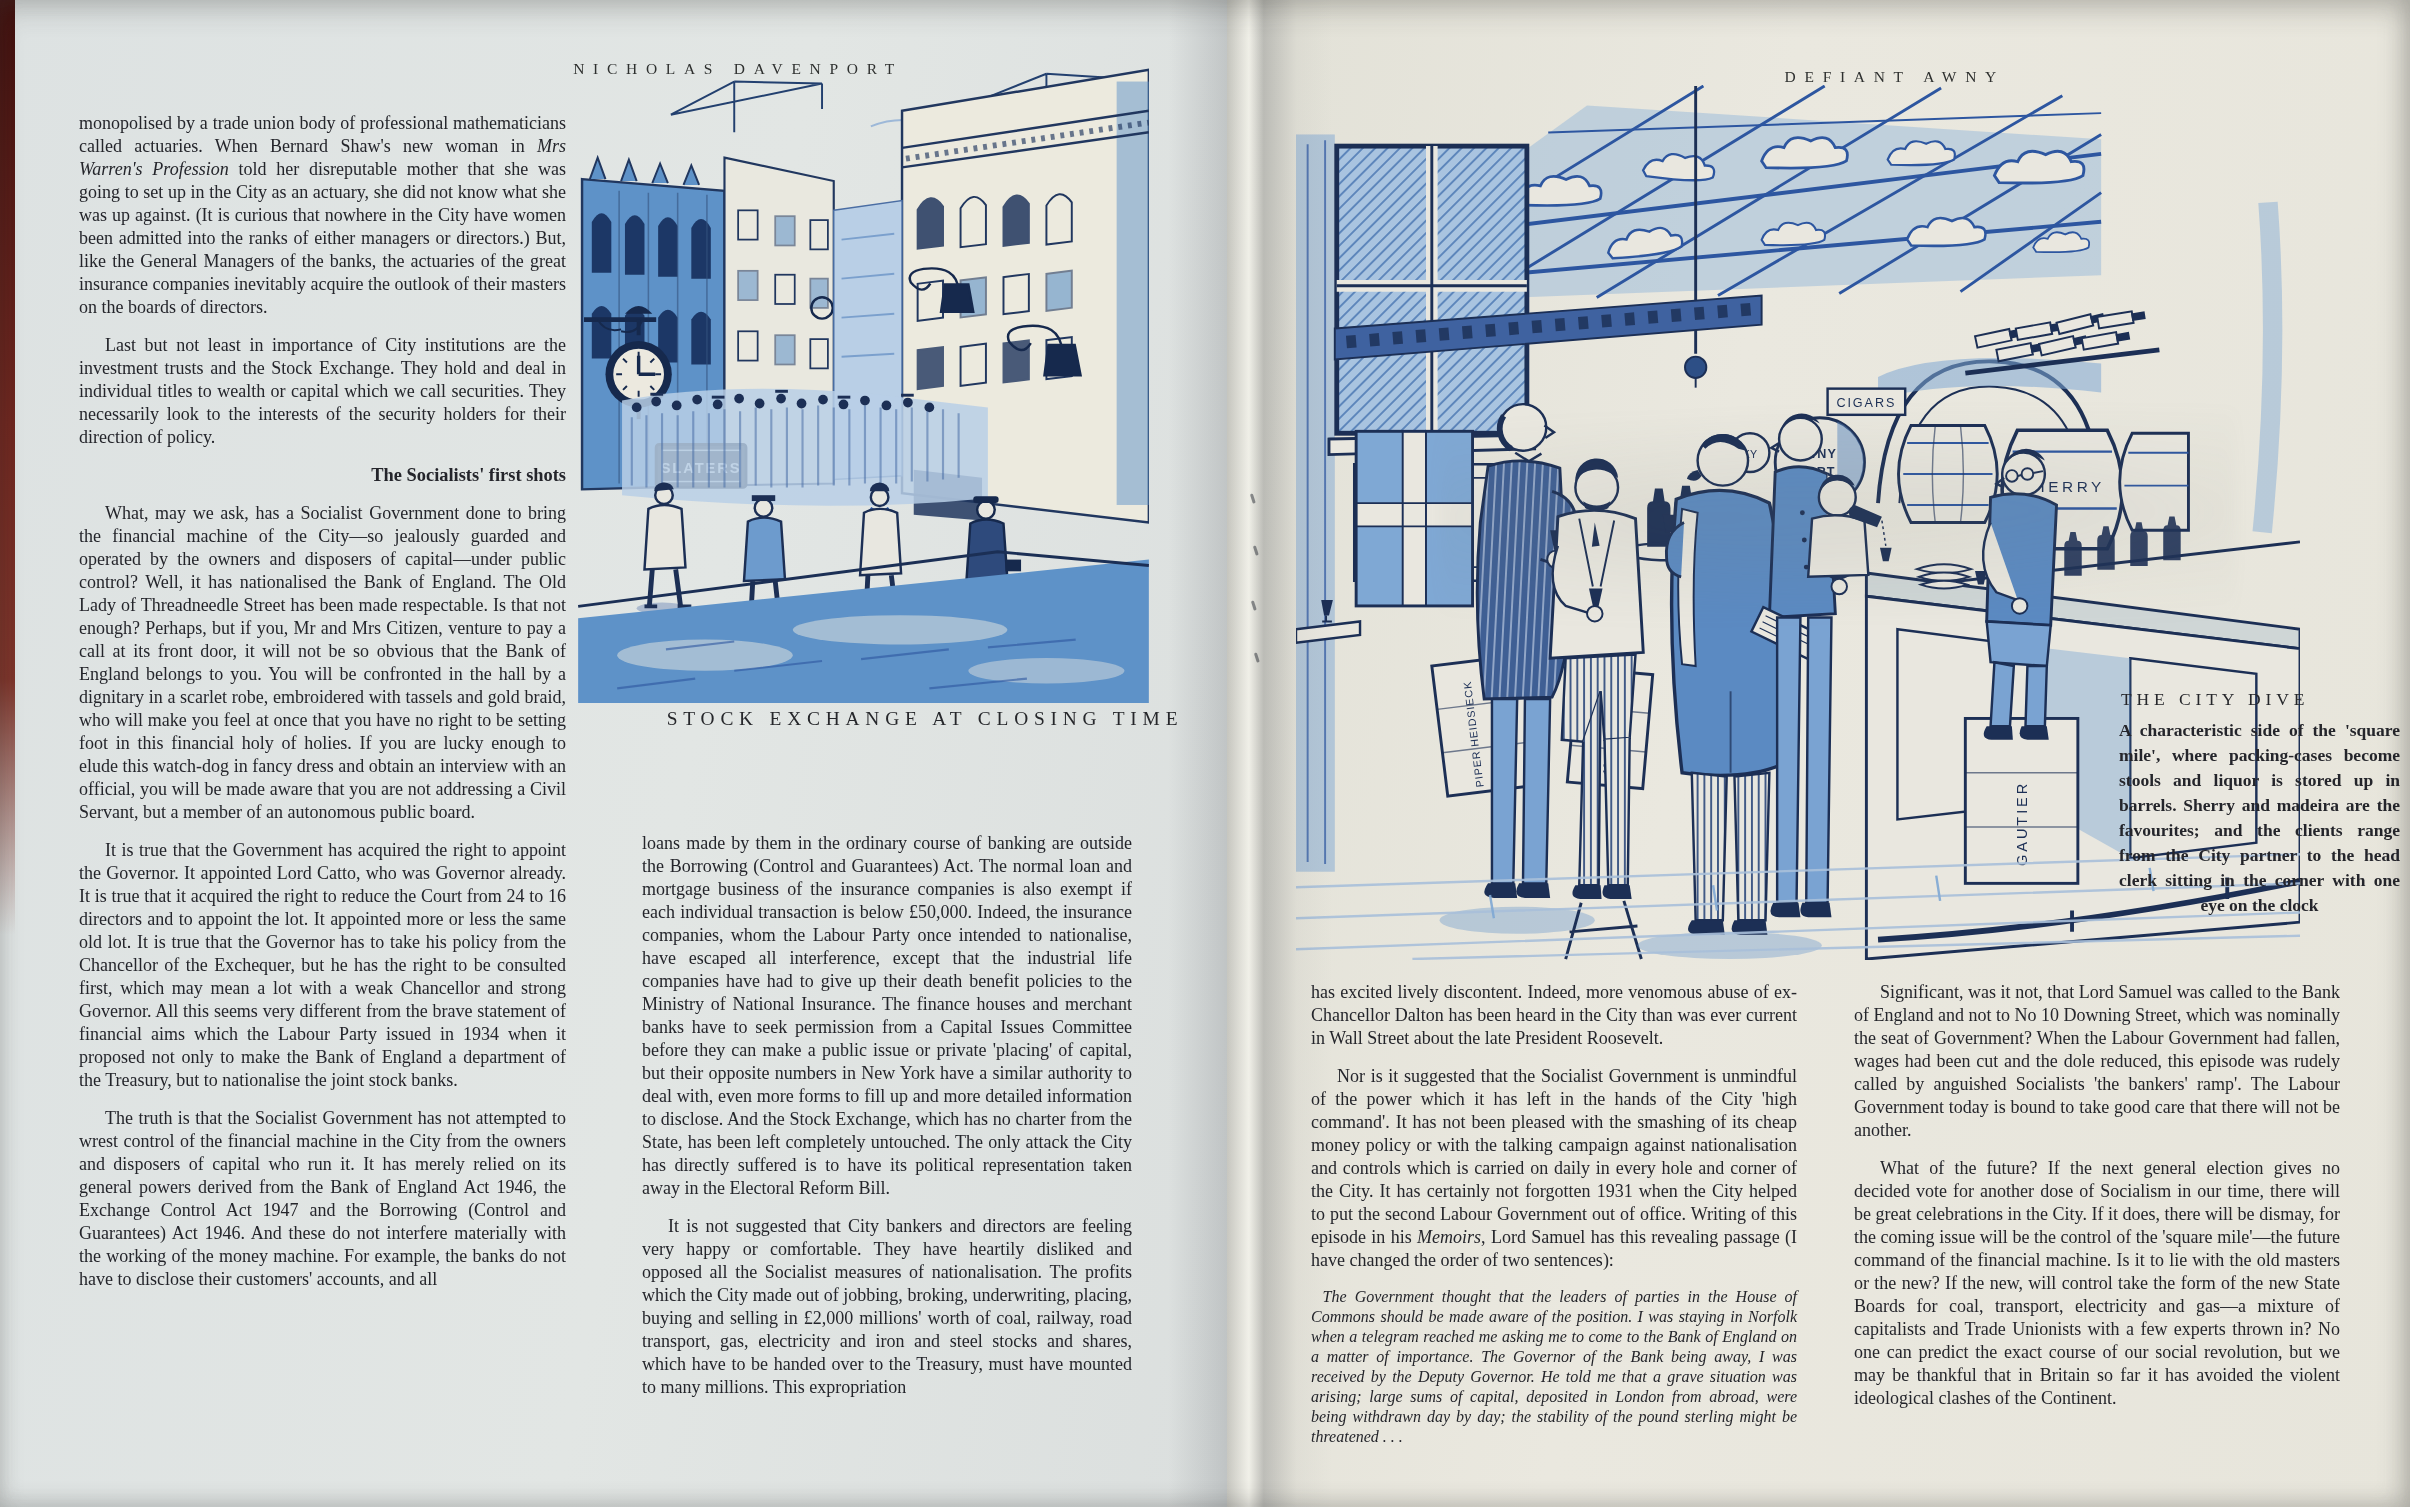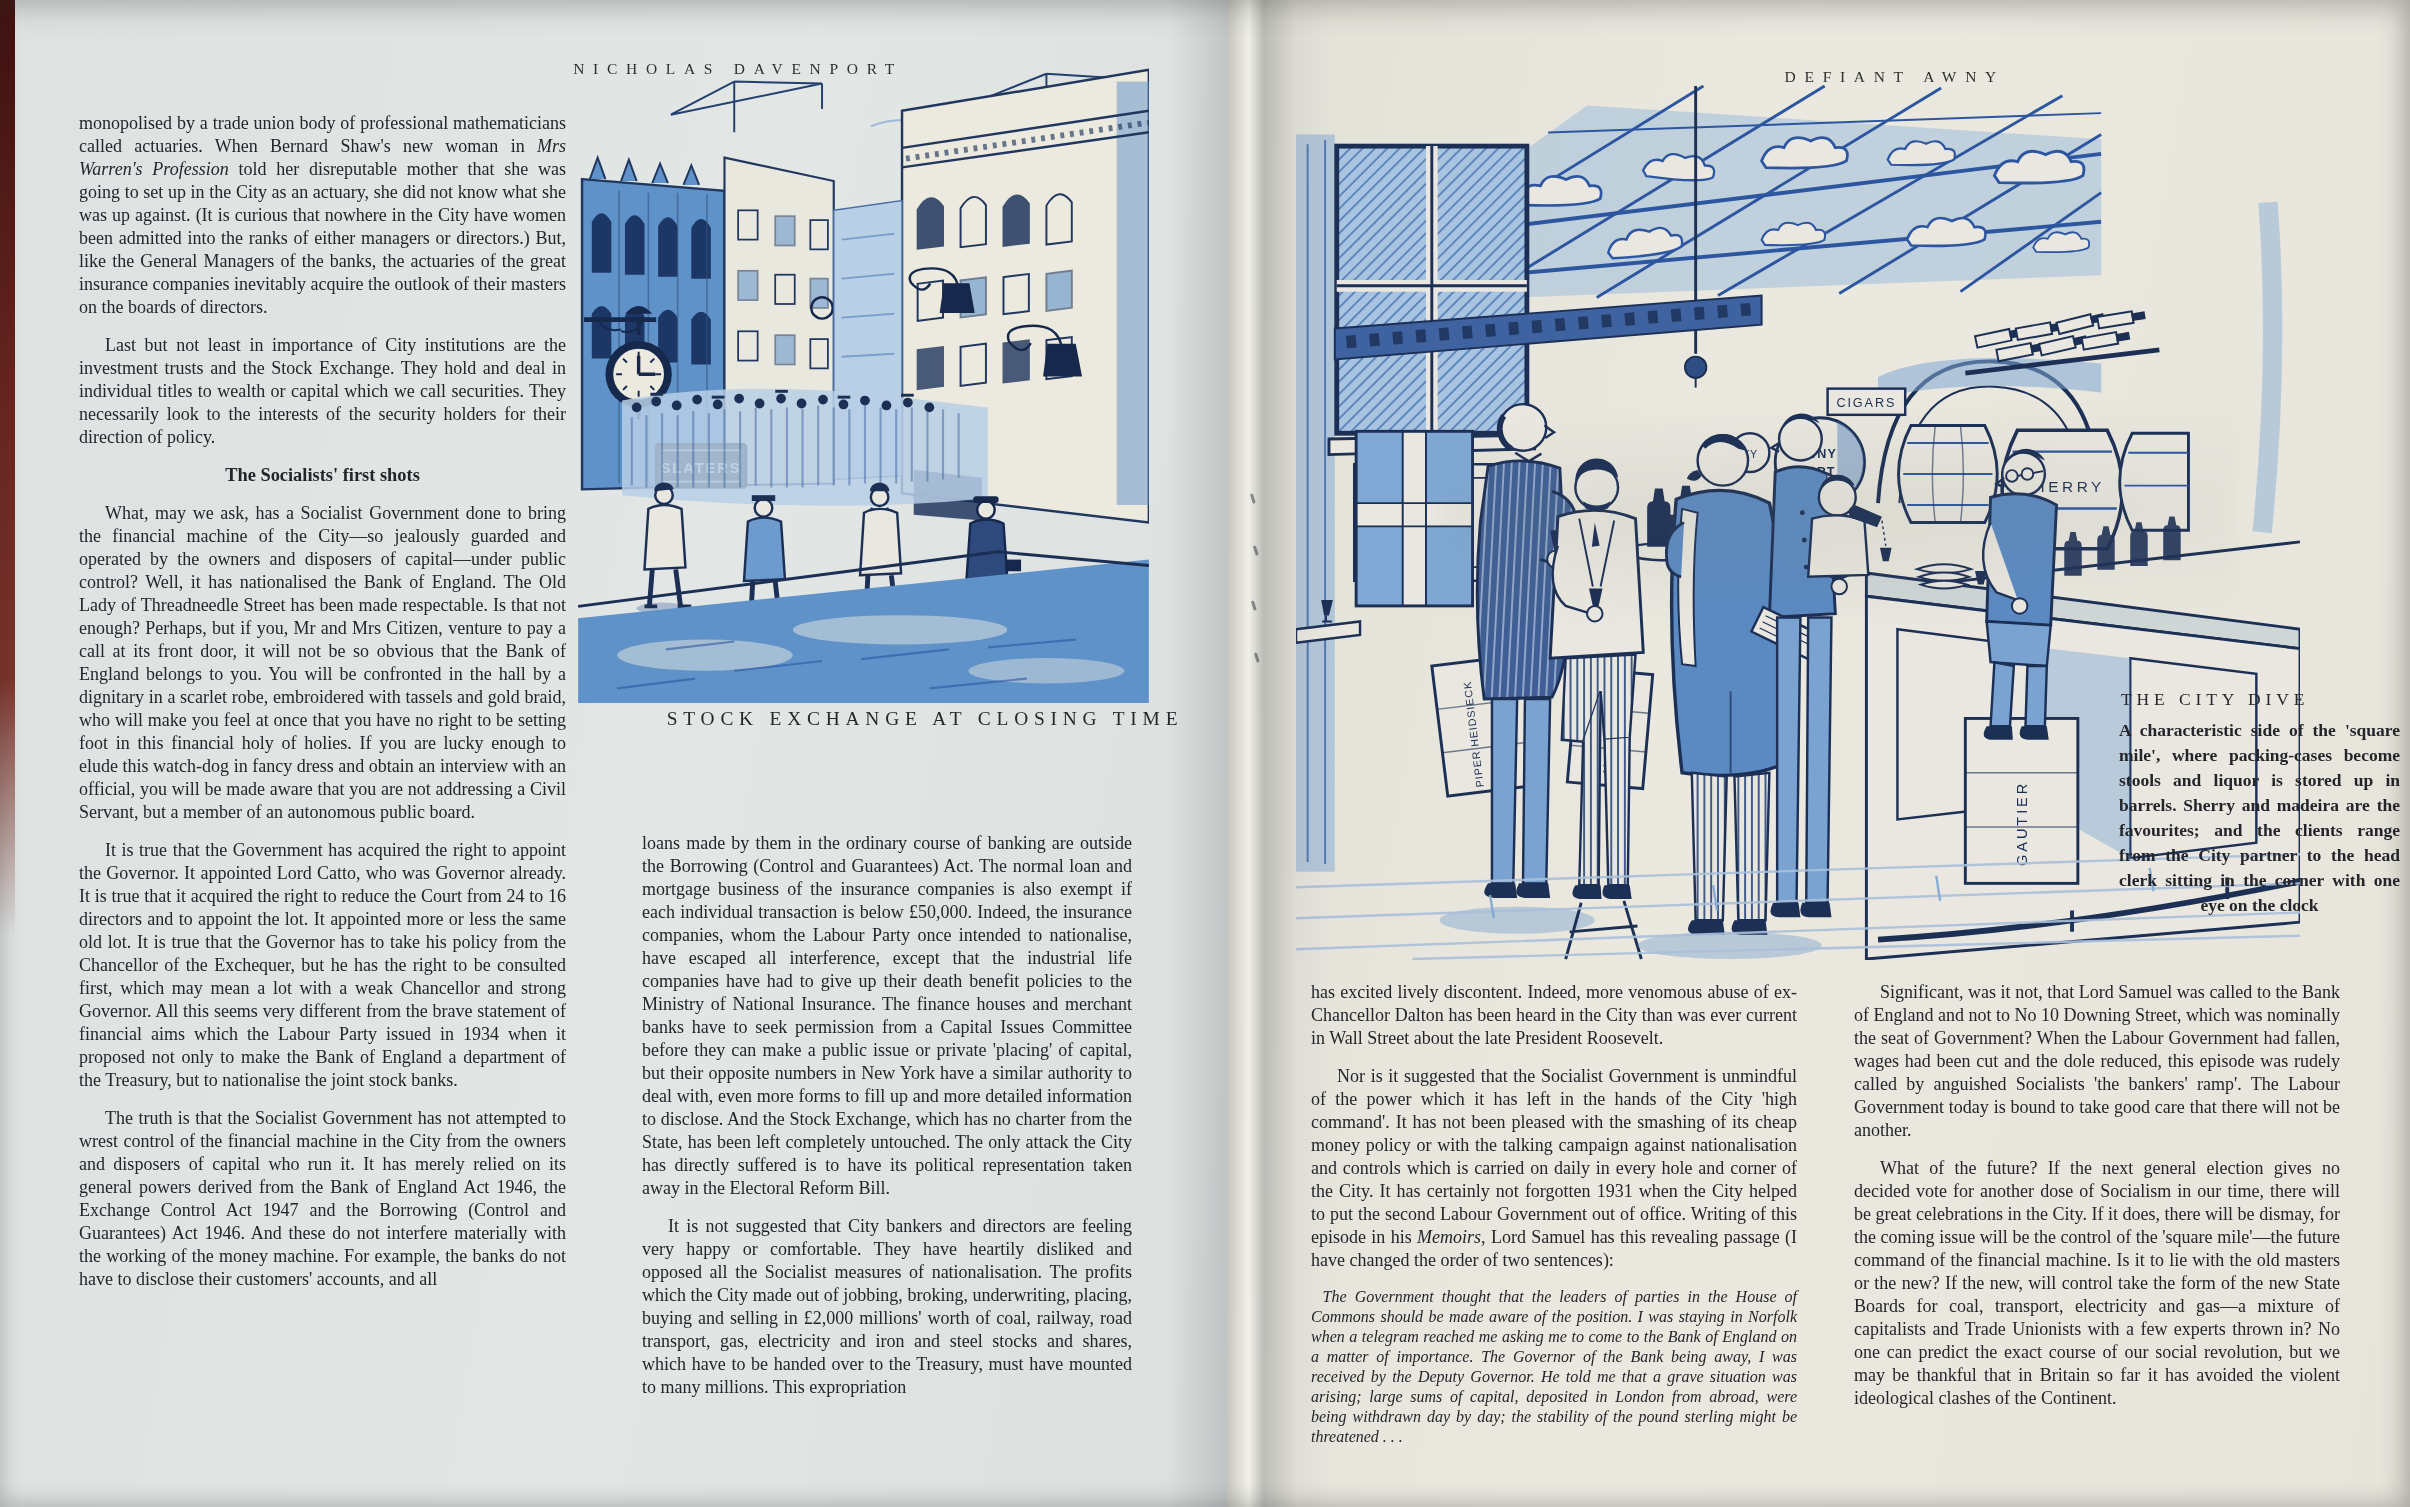--- a/index.html
+++ b/index.html
@@ -12,21 +12,21 @@
      background:linear-gradient(180deg,#40100e 0%,#6e261f 28%,#7d342a 45%,rgba(125,52,42,0) 62%);}
   .spine{position:absolute;left:1168px;top:0;width:165px;height:100%;pointer-events:none;
      background:linear-gradient(90deg,rgba(45,50,60,0) 0%,rgba(45,50,60,.16) 36%,rgba(250,250,244,.55) 49%,rgba(45,50,60,.22) 58%,rgba(45,50,60,.04) 78%,rgba(45,50,60,0) 100%);}
   .stitch{position:absolute;width:9.7px;height:2.9px;background:rgba(55,58,66,.55);border-radius:1.9px;transform:rotate(72deg);}
   .vignette{position:absolute;inset:0;pointer-events:none;
      box-shadow:inset 0 13.6px 25px rgba(60,60,55,.18), inset 0 -9.7px 19.4px rgba(60,60,55,.14), inset -13.6px 0 21.3px rgba(60,60,55,.12);}
   .running-head{position:absolute;font-size:15.5px;letter-spacing:8.7px;color:#2e302f;text-align:right;white-space:nowrap;}
   .body-text{font-size:18px;line-height:23px;text-align:justify;position:absolute;overflow:hidden;}
   .body-text p{margin:15px;}
   .ind{text-indent:26px;}
-  .xhead{text-align:center;font-weight:bold;font-size:18.4px;margin:25px 0 23px;text-indent:0;}
+  .xhead{text-align:right;font-weight:bold;font-size:18.4px;margin:25px 0 23px;text-indent:0;}
   .cap{position:absolute;}
   .cap-title{font-size:19.4px;letter-spacing:5.8px;text-align:center;color:#26272b;white-space:nowrap;}
   .cap-body{font-weight:bold;font-size:18.4px;line-height:25px;text-align:justify;margin-top:5.8px;}
   .cap-right .cap-title{font-size:17.5px;letter-spacing:4.9px;text-align:left;margin-left:1.9px;}
   .cap-right .cap-body{font-size:17.5px;line-height:25px;text-align:justify;text-align-last:center;margin-top:7.8px;}
   .quote{font-style:italic;font-size:16px;line-height:20px;margin:5.8px 0 0 47px;text-align:justify;text-indent:11.6px;}
   .illu{position:absolute;}
   .ghost{position:absolute;filter:blur(6.8px);opacity:.5;pointer-events:none;
      background:radial-gradient(ellipse at 30% 50%,rgba(120,124,116,.18),rgba(120,124,116,0) 70%),
                 radial-gradient(ellipse at 75% 45%,rgba(120,124,116,.15),rgba(120,124,116,0) 70%);}

